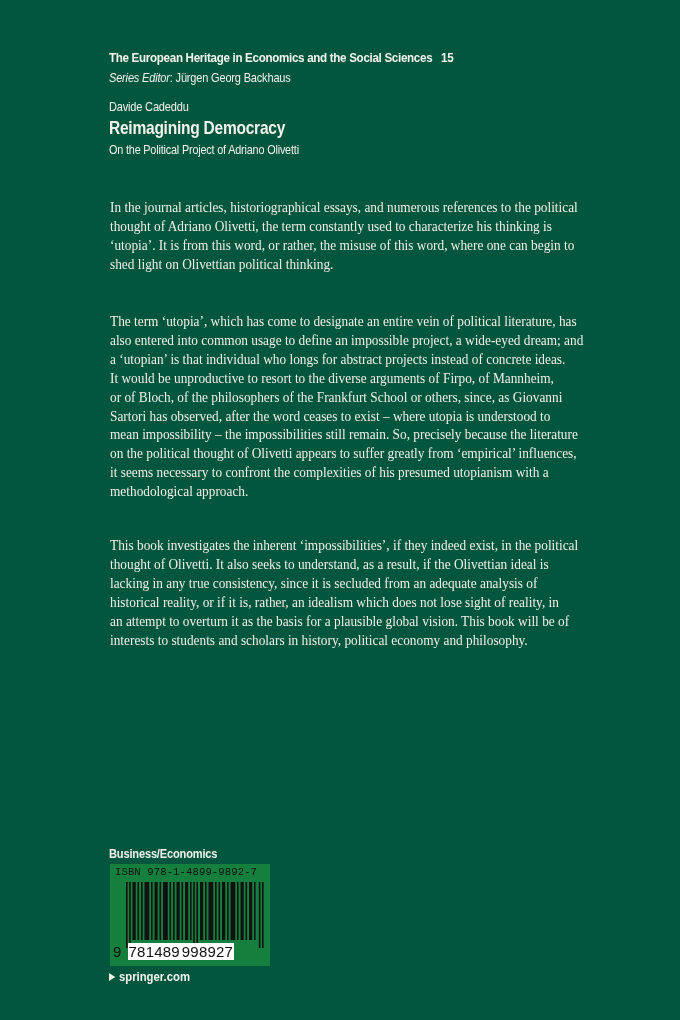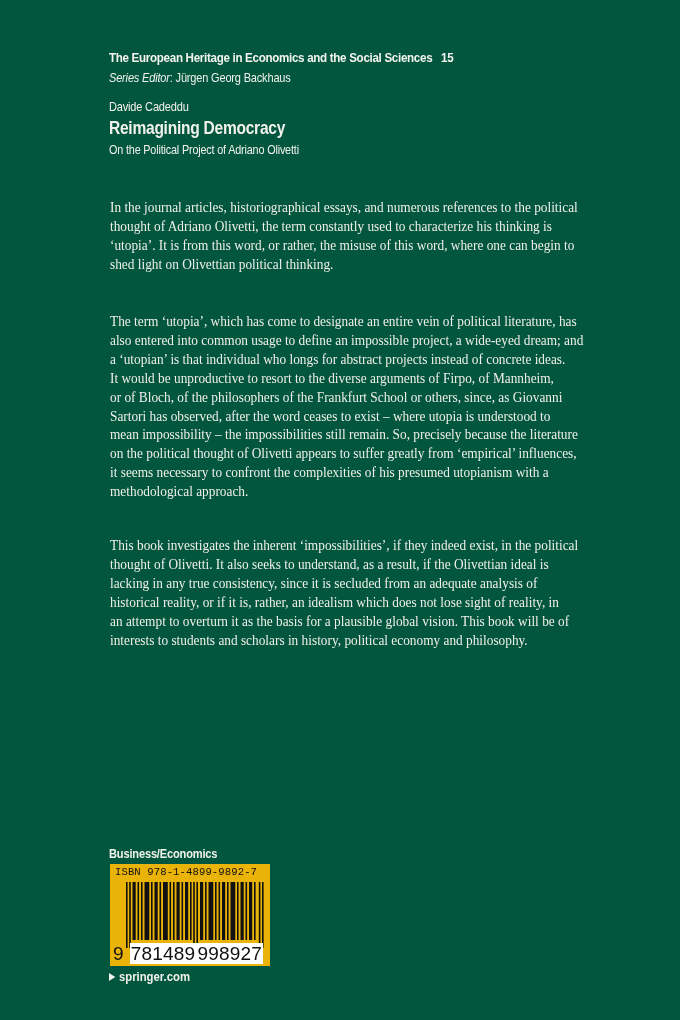--- a/index.html
+++ b/index.html
@@ -98,21 +98,21 @@
       transform-origin: left top;
       white-space: nowrap;
       letter-spacing: -0.2px;
     }
     .barcode-box {
       position: absolute;
       left: 110px;
       top: 864px;
       width: 160px;
       height: 102px;
-      background: #eab308;
+      background: #15803d;
       box-sizing: border-box;
     }
     .isbn-text {
       position: absolute;
       left: 5px;
       top: 2px;
       font-family: "Liberation Mono", monospace;
       font-size: 10.6px;
       color: #111;
       white-space: nowrap;
@@ -123,21 +123,21 @@
       left: 16px;
       top: 18px;
       width: 138px;
       height: 66px;
     }
     .ean-digits {
       position: absolute;
       left: 3px;
       top: 79px;
       font-family: "Liberation Sans", sans-serif;
-      font-size: 19px;
+      font-size: 15px;
       color: #111;
       white-space: nowrap;
       letter-spacing: 0.2px;
       background: transparent;
     }
     .ean-digits .first { margin-right: 6px; }
     .ean-digits .grp { background: #fff; padding: 0 1px; }
     .springer {
       position: absolute;
       left: 109px;

